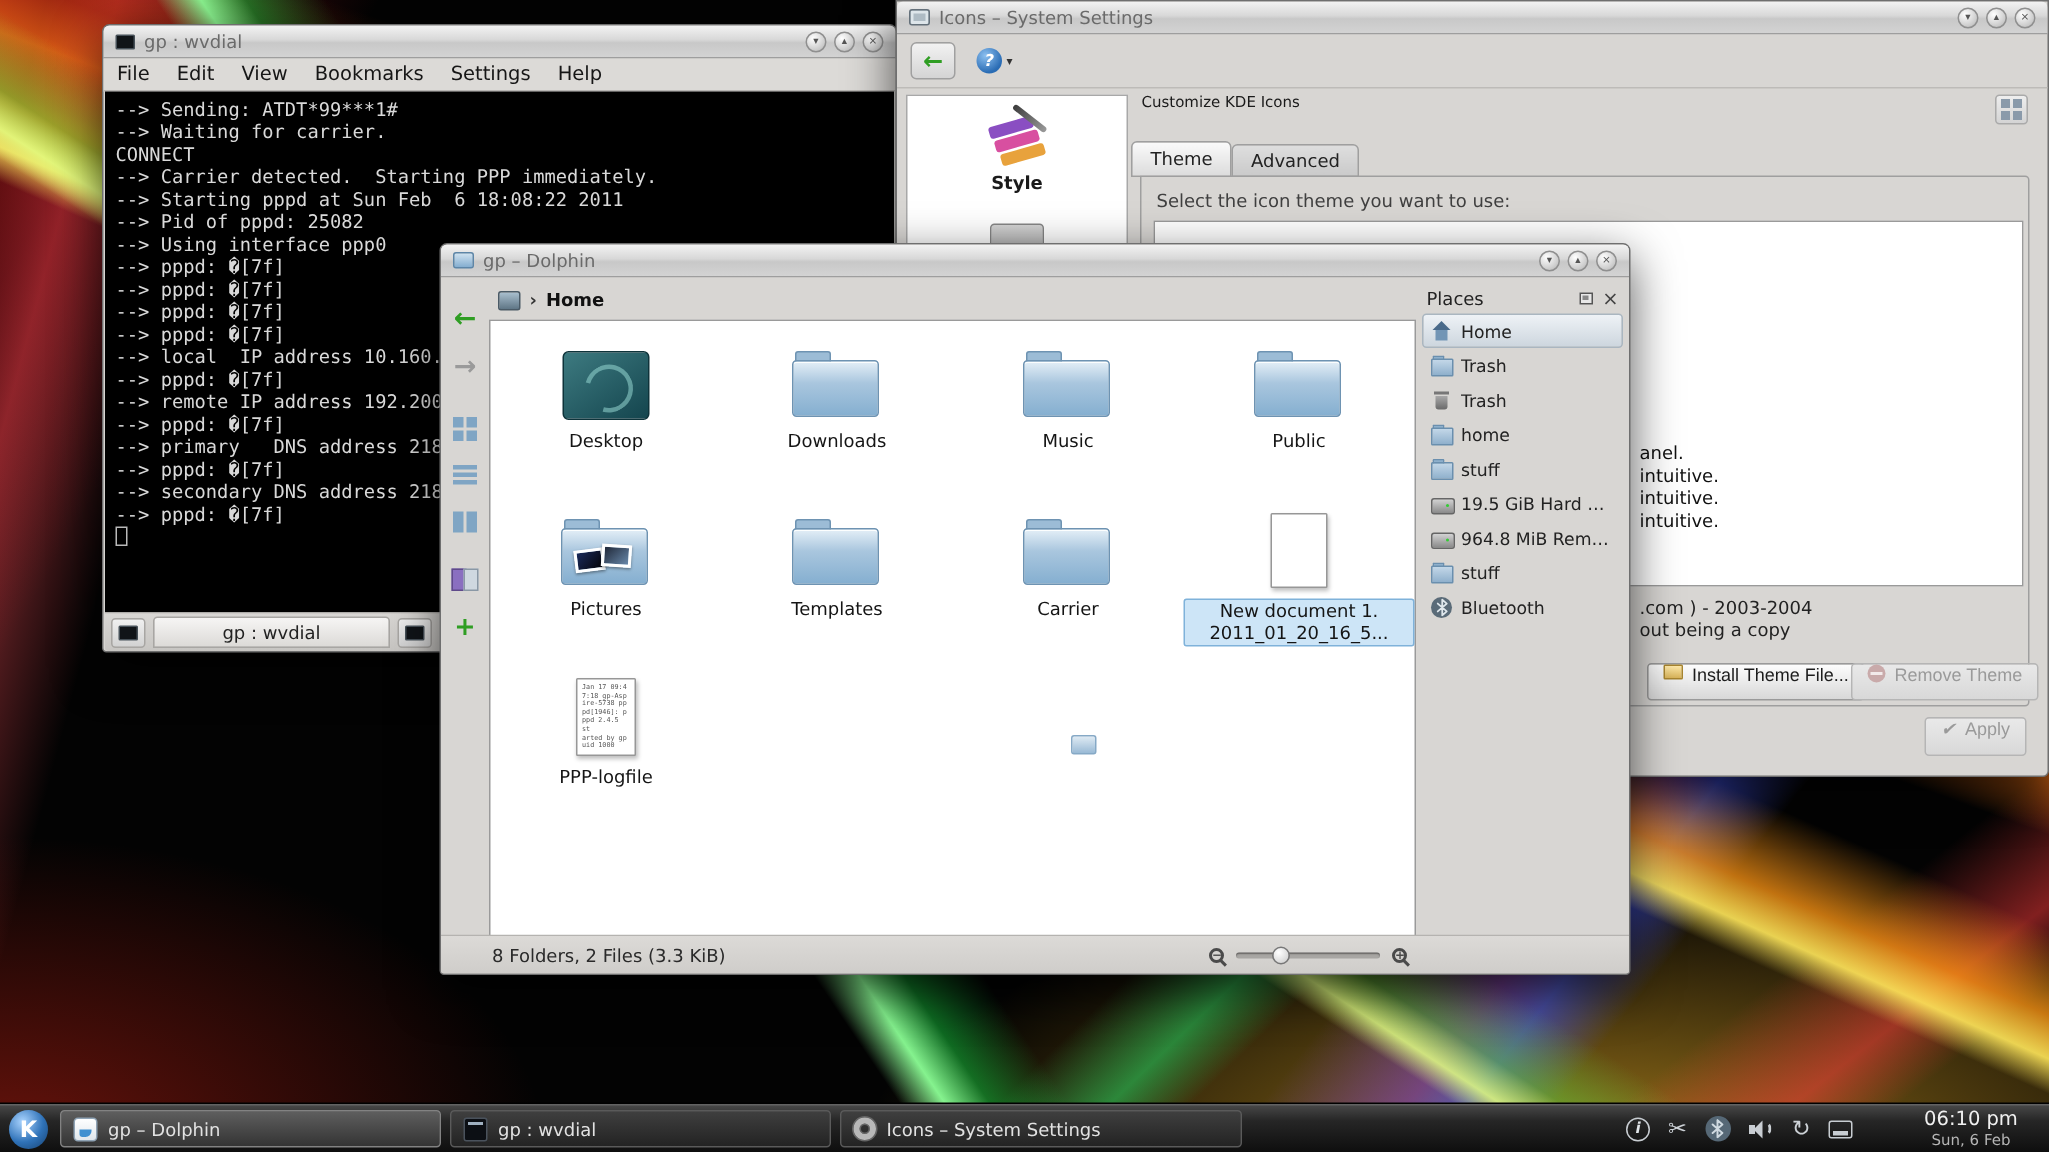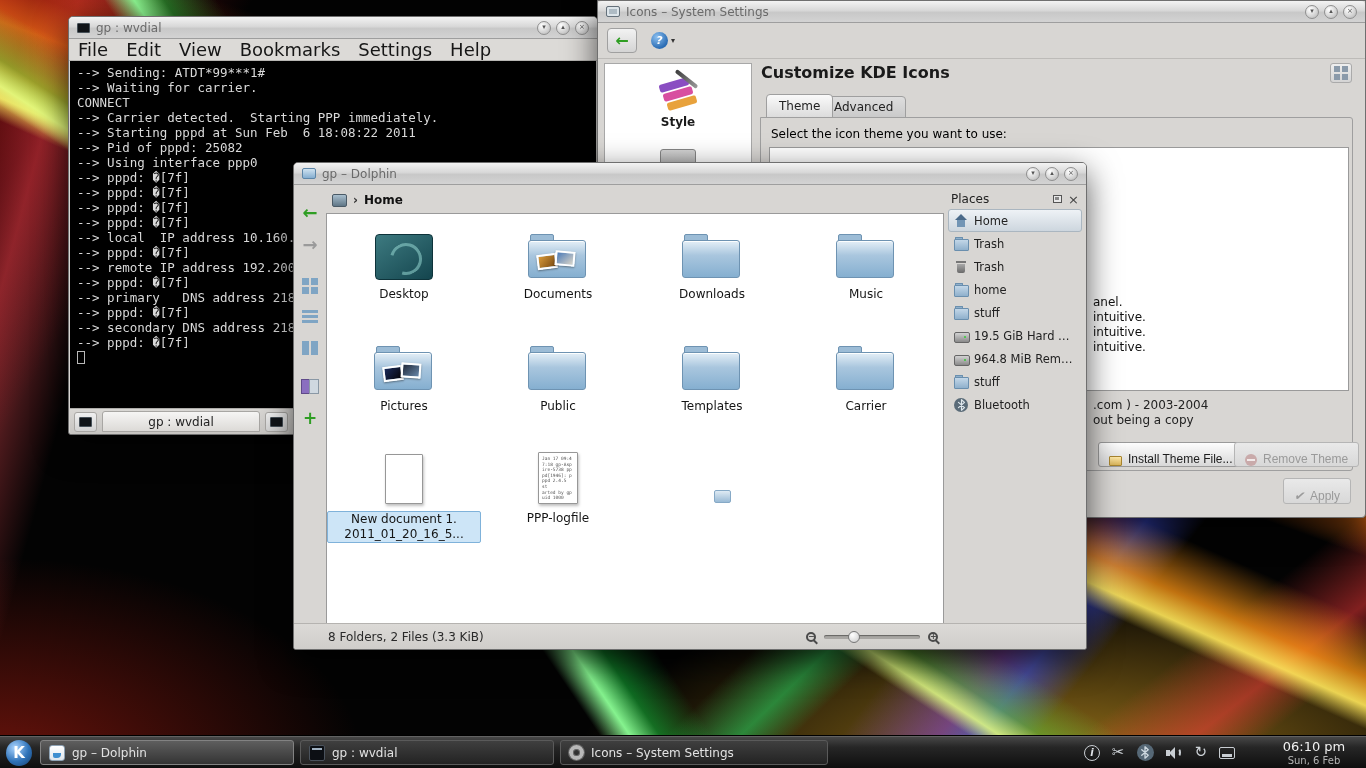--- a/index.html
+++ b/index.html
@@ -29,21 +29,21 @@
   border-bottom:1px solid #9e9e9e;border-radius:4px 4px 0 0}
 .titlebar .title{font-size:12px;color:#6a6a6a}
 .winbtns{margin-left:auto;display:flex;gap:5px;align-items:center}
 .wbtn{width:14px;height:14px;border-radius:50%;border:1px solid #8f8f8f;
   background:radial-gradient(circle at 35% 30%,#ffffff,#d2d2d2 60%,#b2b2b2);
   display:flex;align-items:center;justify-content:center;font-size:7px;color:#555;line-height:1}
 
 
 .terminal{left:68px;top:16px;width:530px;height:419px;z-index:10}
 .menubar{height:22px;display:flex;align-items:center;background:#dcdad7;
-  border-bottom:1px solid #b8b6b3;font-size:18px;color:#161616}
+  border-bottom:1px solid #b8b6b3;font-size:13px;color:#161616}
 .menu-item{padding:0 9px}
 .mini-term{display:inline-block;width:13px;height:10px;background:#101418;border:1px solid #465058;border-radius:1px}
 .screen{position:absolute;left:1px;right:1px;top:44px;bottom:26px;background:#000;padding:4px 7px;
   font-family:"DejaVu Sans Mono","Liberation Mono",monospace;font-size:12.5px;line-height:15px;color:#d9d9d9;overflow:hidden}
 .tline{white-space:pre;height:15px}
 .cursor{width:8px;height:13px;border:1px solid #b9b9b9;margin-top:1px}
 .tabbar{position:absolute;left:1px;right:1px;bottom:0;height:26px;display:flex;align-items:center;gap:5px;
   padding:0 4px;background:linear-gradient(#d9d7d4,#c7c5c2);border-radius:0 0 2px 2px;border-top:1px solid #aeaca9}
 .tabbar-btn{width:23px;height:20px;border:1px solid #a8a6a3;border-radius:3px;
   background:linear-gradient(#f0f0f0,#d2d2d2);display:flex;align-items:center;justify-content:center}
@@ -68,39 +68,39 @@
 .style-icon{position:relative;width:46px;height:38px;margin:4px auto 3px}
 .style-icon .b1,.style-icon .b2,.style-icon .b3{position:absolute;border-radius:2px;height:8px;width:30px}
 .style-icon .b1{left:4px;top:7px;background:#8a4ec2;transform:rotate(-16deg)}
 .style-icon .b2{left:8px;top:16px;background:#d84fa0;transform:rotate(-16deg)}
 .style-icon .b3{left:12px;top:25px;background:#e8a23c;transform:rotate(-16deg)}
 .style-icon .pen{position:absolute;right:1px;top:3px;width:27px;height:4px;border-radius:2px;
   background:linear-gradient(90deg,#3c3c3c,#9a9a9a);transform:rotate(38deg)}
 .s-label{text-align:center;font-size:12px;font-weight:bold;color:#1a1a1a}
 .s-icon2{width:36px;height:26px;margin:14px auto;background:linear-gradient(#d4d4d4,#9e9e9e);
   border:1px solid #858585;border-radius:3px;box-shadow:inset 0 -6px 0 rgba(120,80,180,.35)}
-.s-heading{position:absolute;left:163px;top:62px;font-size:16px;font-weight:bold;color:#1a1a1a}
+.s-heading{position:absolute;left:163px;top:62px;font-size:10px;font-weight:normal;color:#1a1a1a}
 .vmbtn{position:absolute;right:13px;top:62px;width:22px;height:20px;display:flex;align-items:center;justify-content:center;
   border:1px solid #aaa;border-radius:3px;background:linear-gradient(#eee,#d4d4d4)}
 .vm-shape{position:relative;width:15px;height:15px}
 .vm-shape::before{content:'';position:absolute;left:0;top:0;width:6px;height:6px;background:#8a9aaa;
   box-shadow:8px 0 0 #8a9aaa,0 8px 0 #8a9aaa,8px 8px 0 #8a9aaa}
 .tab{position:absolute;height:22px;top:95px;padding:0 12px;display:flex;align-items:center;font-size:12px;color:#222;
   border:1px solid #9f9f9f;border-radius:4px 4px 0 0;background:linear-gradient(#dedede,#cacaca)}
-.tab.active{left:168px;top:93px;height:24px;z-index:2;background:linear-gradient(#fafafa,#dcdcdc)}
+.tab.active{left:156px;top:93px;height:24px;z-index:2;background:linear-gradient(#fafafa,#dcdcdc)}
 .tab.adv{left:223px}
 .tabframe{position:absolute;left:162px;top:116px;right:12px;bottom:46px;border:1px solid #9f9f9f;
   border-radius:0 3px 3px 3px;background:#d8d6d3;z-index:1}
-.select-label{position:absolute;left:173px;top:126px;font-size:12px;color:#000000;z-index:2}
+.select-label{position:absolute;left:173px;top:126px;font-size:12px;color:#404040;z-index:2}
 .theme-list{position:absolute;left:171px;top:146px;right:16px;height:244px;background:#fff;border:1px solid #9a9a9a;z-index:2}
 .frag{position:absolute;left:495px;font-size:12px;color:#101010;z-index:3}
 .f0{top:294px}.f1{top:309px}.f2{top:324px}.f3{top:339px}
 .dfrag{position:absolute;left:495px;font-size:12px;color:#222;z-index:3}
 .d0{top:397px}.d1{top:412px}
-.btn{display:flex;align-items:flex-end;gap:6px;padding:0 10px;height:25px;font-size:12px;color:#1d1d1d;
+.btn{display:flex;align-items:flex-start;gap:6px;padding:0 10px;height:25px;font-size:12px;color:#1d1d1d;
   border:1px solid #9a9a9a;border-radius:3px;background:linear-gradient(180deg,#fdfdfd,#d8d8d8);z-index:3}
 .btn.disabled{color:#9a9a9a;border-color:#b5b5b5;background:linear-gradient(180deg,#e9e9e9,#d8d8d8)}
 .btn-install{position:absolute;left:500px;top:441px}
 .btn-remove{position:absolute;left:636px;top:441px}
 .btn-apply{position:absolute;right:14px;top:477px;height:26px}
 .mini-folder{display:inline-block;width:13px;height:10px;background:linear-gradient(#ffe9a8,#d9b45a);
   border:1px solid #a8852f;border-radius:1px}
 .minus-circle{display:inline-block;width:12px;height:12px;border-radius:50%;background:#c9aaaa;position:relative}
 .minus-circle::after{content:'';position:absolute;left:2px;top:5px;width:8px;height:2px;background:#f2eaea}
 .check-glyph{font-size:12px;color:#9a9a9a}
@@ -389,66 +389,55 @@
     <div class="dview">
       <div class="dgrid">
         <div class="cell">
           <div class="iwrap">
               <div class="di-desktop"></div>
             </div>
           <div class="ilabel">Desktop</div>
         </div>
         <div class="cell">
           <div class="iwrap">
-              <div class="folder docs">
-                <i class="ftab"></i>
-                <i class="fbody"></i>
-                <i class="photo p1"></i>
-                <i class="photo p2"></i>
-              </div>
-            </div>
-          <div class="ilabel">Documents</div>
-        </div>
-        <div class="cell">
-          <div class="iwrap">
               <div class="folder">
                 <i class="ftab"></i>
                 <i class="fbody"></i>
               </div>
             </div>
           <div class="ilabel">Downloads</div>
         </div>
         <div class="cell">
           <div class="iwrap">
               <div class="folder">
                 <i class="ftab"></i>
                 <i class="fbody"></i>
               </div>
             </div>
           <div class="ilabel">Music</div>
+        </div>
+        <div class="cell">
+          <div class="iwrap">
+              <div class="folder">
+                <i class="ftab"></i>
+                <i class="fbody"></i>
+              </div>
+            </div>
+          <div class="ilabel">Public</div>
         </div>
         <div class="cell">
           <div class="iwrap">
               <div class="folder pics">
                 <i class="ftab"></i>
                 <i class="fbody"></i>
                 <i class="photo p1"></i>
                 <i class="photo p2"></i>
               </div>
             </div>
           <div class="ilabel">Pictures</div>
-        </div>
-        <div class="cell">
-          <div class="iwrap">
-              <div class="folder">
-                <i class="ftab"></i>
-                <i class="fbody"></i>
-              </div>
-            </div>
-          <div class="ilabel">Public</div>
         </div>
         <div class="cell">
           <div class="iwrap">
               <div class="folder">
                 <i class="ftab"></i>
                 <i class="fbody"></i>
               </div>
             </div>
           <div class="ilabel">Templates</div>
         </div>

